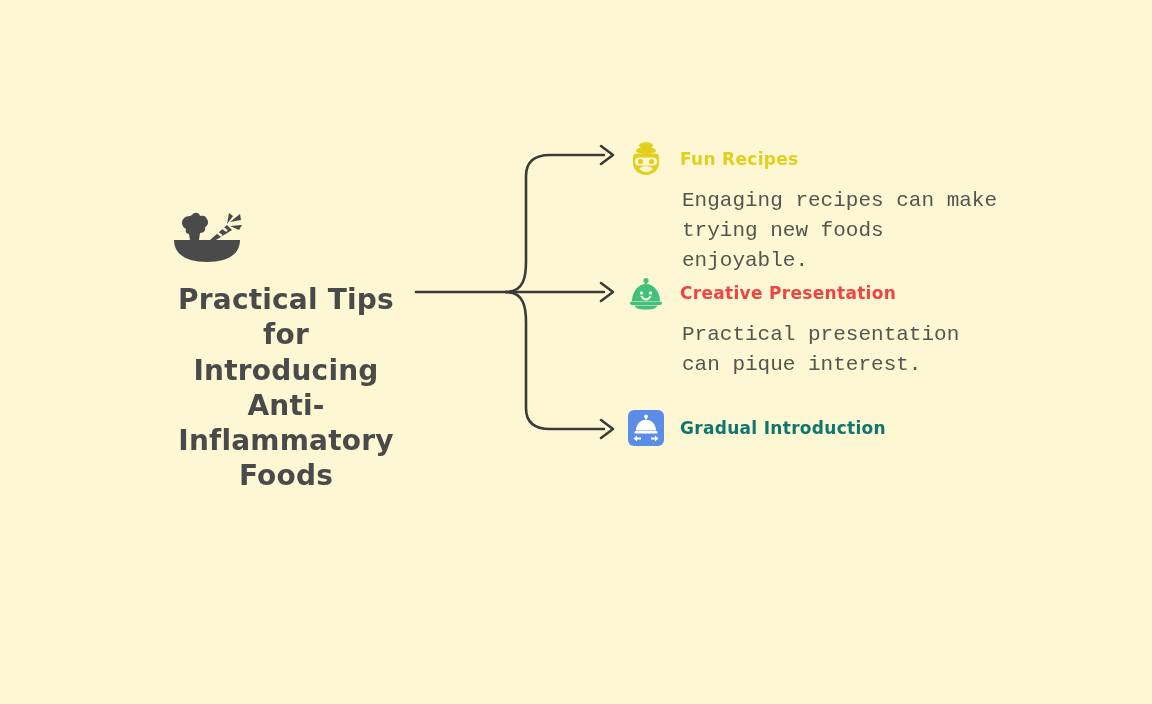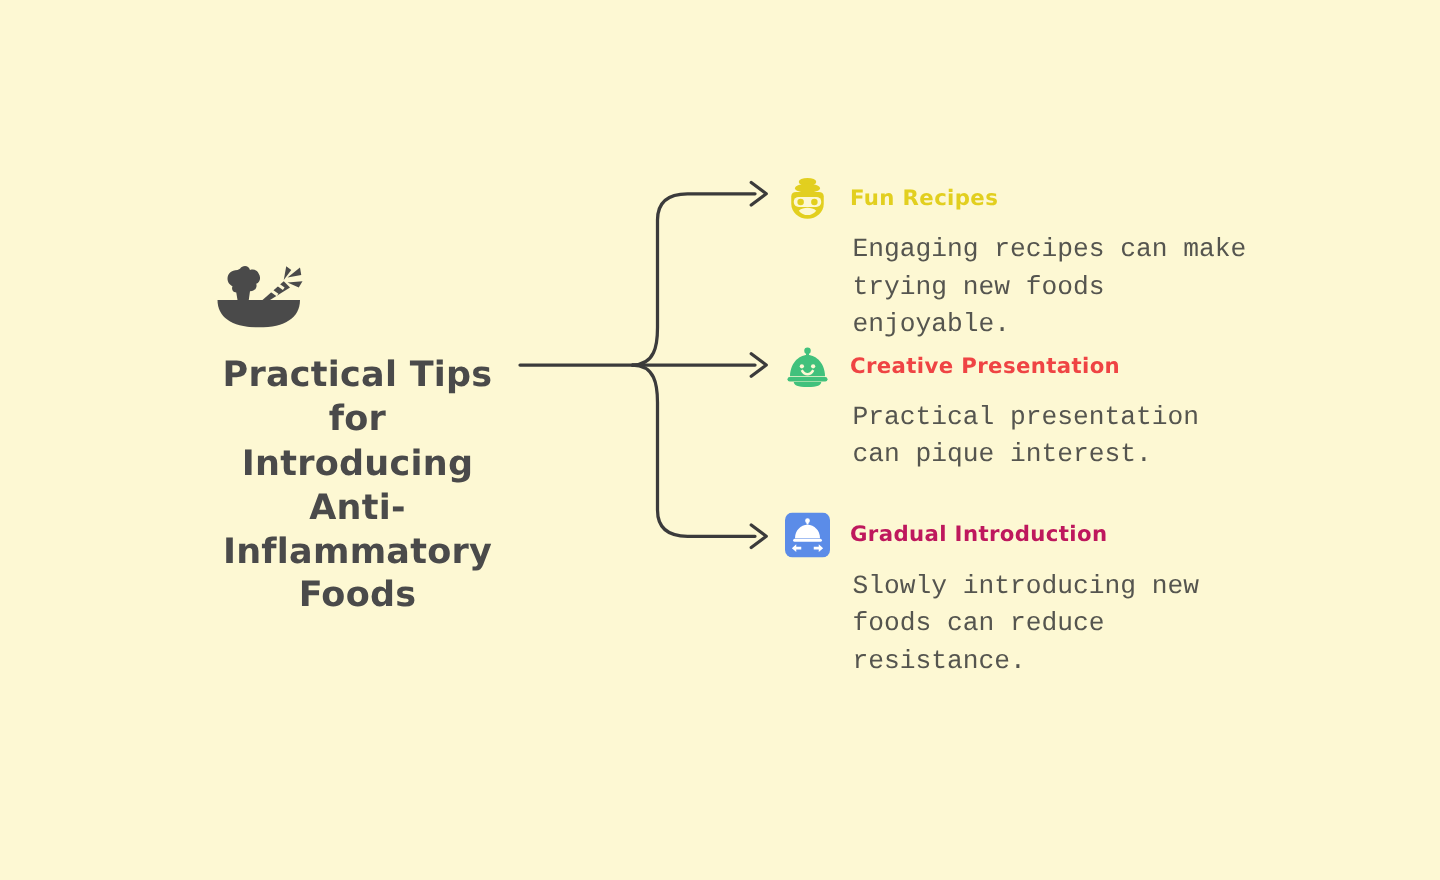--- a/index.html
+++ b/index.html
@@ -208,18 +208,17 @@
 
           <path d="M8,20.5 C8,14.5 12.5,9.8 18,9.8 C23.5,9.8 28,14.5 28,20.5 Z"></path>
 
           <rect x="6.5" y="21" width="23" height="2.4" rx="1.2"></rect>
 
           <path d="M5.5,28.5 L9,25.4 V27.4 H13 V29.6 H9 V31.6 Z"></path>
 
           <path d="M30.5,28.5 L27,25.4 V27.4 H23 V29.6 H27 V31.6 Z"></path>
         </g>
       </svg>
-      <div class="branch-title" style="color:#be185d">Gradual Introduction</div>
+      <div class="branch-title" style="color:#0f766e">Gradual Introduction</div>
     </div>
-    <div class="branch-desc">Slowly introducing new foods can reduce resistance.</div>
   </div>
 
 </div>
 
 </body></html>

